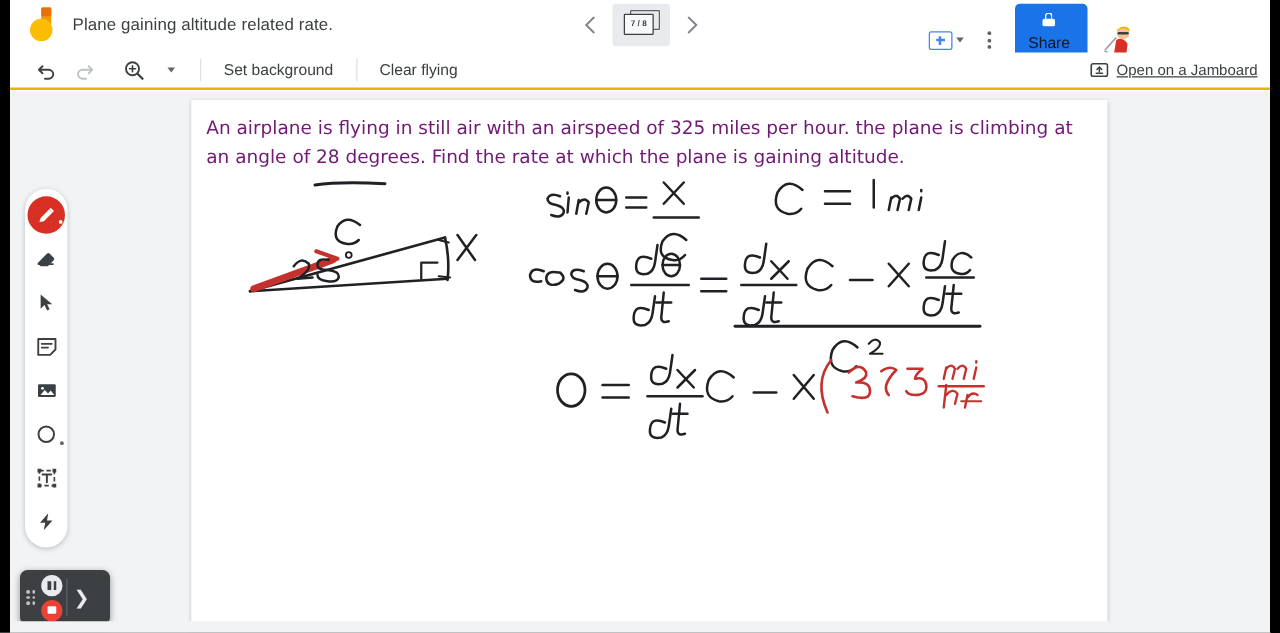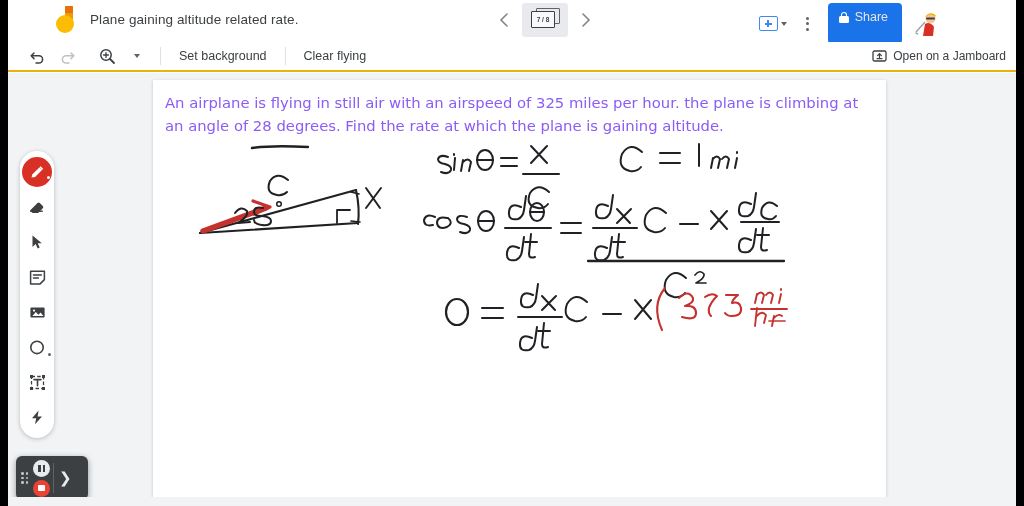--- a/index.html
+++ b/index.html
@@ -13,21 +13,21 @@
     position: absolute;
     left: 8px; top: 0; width: 1008px; height: 506px;
     background: #fff;
     overflow: hidden;
   }
 
   
   .header {
     position: absolute; left: 0; top: 0; width: 904px; height: 42px;
     background: #fff;
-    display: flex; align-items: center; margin-left: 32px;
+    display: flex; align-items: center;
   }
   .jam-logo {
     position: absolute; left: 12px; top: 4px; width: 30px; height: 32px;
   }
   .doc-title {
     position: absolute; left: 50px; top: 12px;
     font-size: 13.5px; color: #3c4043; letter-spacing: .1px;
     white-space: nowrap;
   }
   .nav-group {
@@ -73,23 +73,23 @@
   }
   .addframe-ico:before { left: 7.5px; top: 3px; width: 2px; height: 7px; }
   .addframe-ico:after  { left: 5px; top: 5.5px; width: 7px; height: 2px; }
   .caret { width: 0; height: 0; border-left: 3.5px solid transparent;
     border-right: 3.5px solid transparent; border-top: 4px solid #5f6368; }
   .kebab { width: 24px; height: 30px; display: flex; flex-direction: column;
     align-items: center; justify-content: center; gap: 2.5px; cursor: pointer; }
   .kebab i { width: 3px; height: 3px; border-radius: 50%; background: #5f6368; display: block; }
   .share-btn {
     display: flex; align-items: center; gap: 6px;
-    background: #1a73e8; color: #e5e5e5; border-radius: 4px;
+    background: #1a73e8; color: #0f172a; border-radius: 4px;
     padding: 7px 14px 20px 11px; font-size: 12.5px; cursor: pointer;
-    margin-left: 6px; border: none;
+    margin-left: 6px; border: none; flex-direction: column;
   }
   .lock-ico { width: 10px; height: 11px; position: relative; flex: none; }
   .lock-ico .body { position: absolute; bottom: 0; left: 0; width: 10px; height: 6.5px;
     background: #fff; border-radius: 1.5px; }
   .lock-ico .shack { position: absolute; top: 0; left: 2px; width: 6px; height: 6px;
     border: 1.6px solid #fff; border-bottom: none;
     border-radius: 3px 3px 0 0; }
   .avatar {
     width: 28px; height: 28px; border-radius: 50%; margin-left: 8px;
     overflow: hidden; position: relative; background: #fff; cursor: pointer;
@@ -100,36 +100,36 @@
     position: absolute; left: 0; top: 42px; width: 1008px; height: 30px;
     background: #fff; border-bottom: 2px solid #eab308;
     display: flex; align-items: center;
   }
   .tb-ico { width: 30px; height: 30px; display: flex; align-items: center;
     justify-content: center; cursor: pointer; }
   .sep { width: 1px; height: 18px; background: #e0e0e0; margin: 0 8px; }
   .tb-txt { font-size: 12.5px; color: #3c4043; padding: 4px 10px; cursor: pointer;
     white-space: nowrap; }
   .open-jam { position: absolute; right: 10px; display: flex; align-items: center;
-    gap: 6px; font-size: 12px; color: #3c4043; cursor: pointer; }
+    gap: 6px; font-size: 12px; color: #3c4043; cursor: pointer; text-decoration: underline; }
 
   
   .workspace {
     position: absolute; left: 0; top: 73px; width: 1008px; height: 433px;
     background: #f1f3f4;
   }
   .canvas {
     position: absolute; left: 145px; top: 7px;
     width: 733px; height: 424px; background: #fff;
     box-shadow: 0 1px 3px rgba(60,64,67,.25);
   }
   .problem-text {
     position: absolute; left: 12px; top: 12px; width: 712px;
     font-family: "DejaVu Sans", sans-serif;
-    font-size: 14.8px; color: #8b5cf6; line-height: 1.55;
+    font-size: 14.8px; color: #701a75; line-height: 1.55;
   }
 
   
   .rail {
     position: absolute; left: 12px; top: 78px;
     width: 34px; background: #fff; border-radius: 17px;
     box-shadow: 0 1px 4px rgba(60,64,67,.3);
     display: flex; flex-direction: column; align-items: center;
     padding: 4px 0; gap: 1px;
   }

